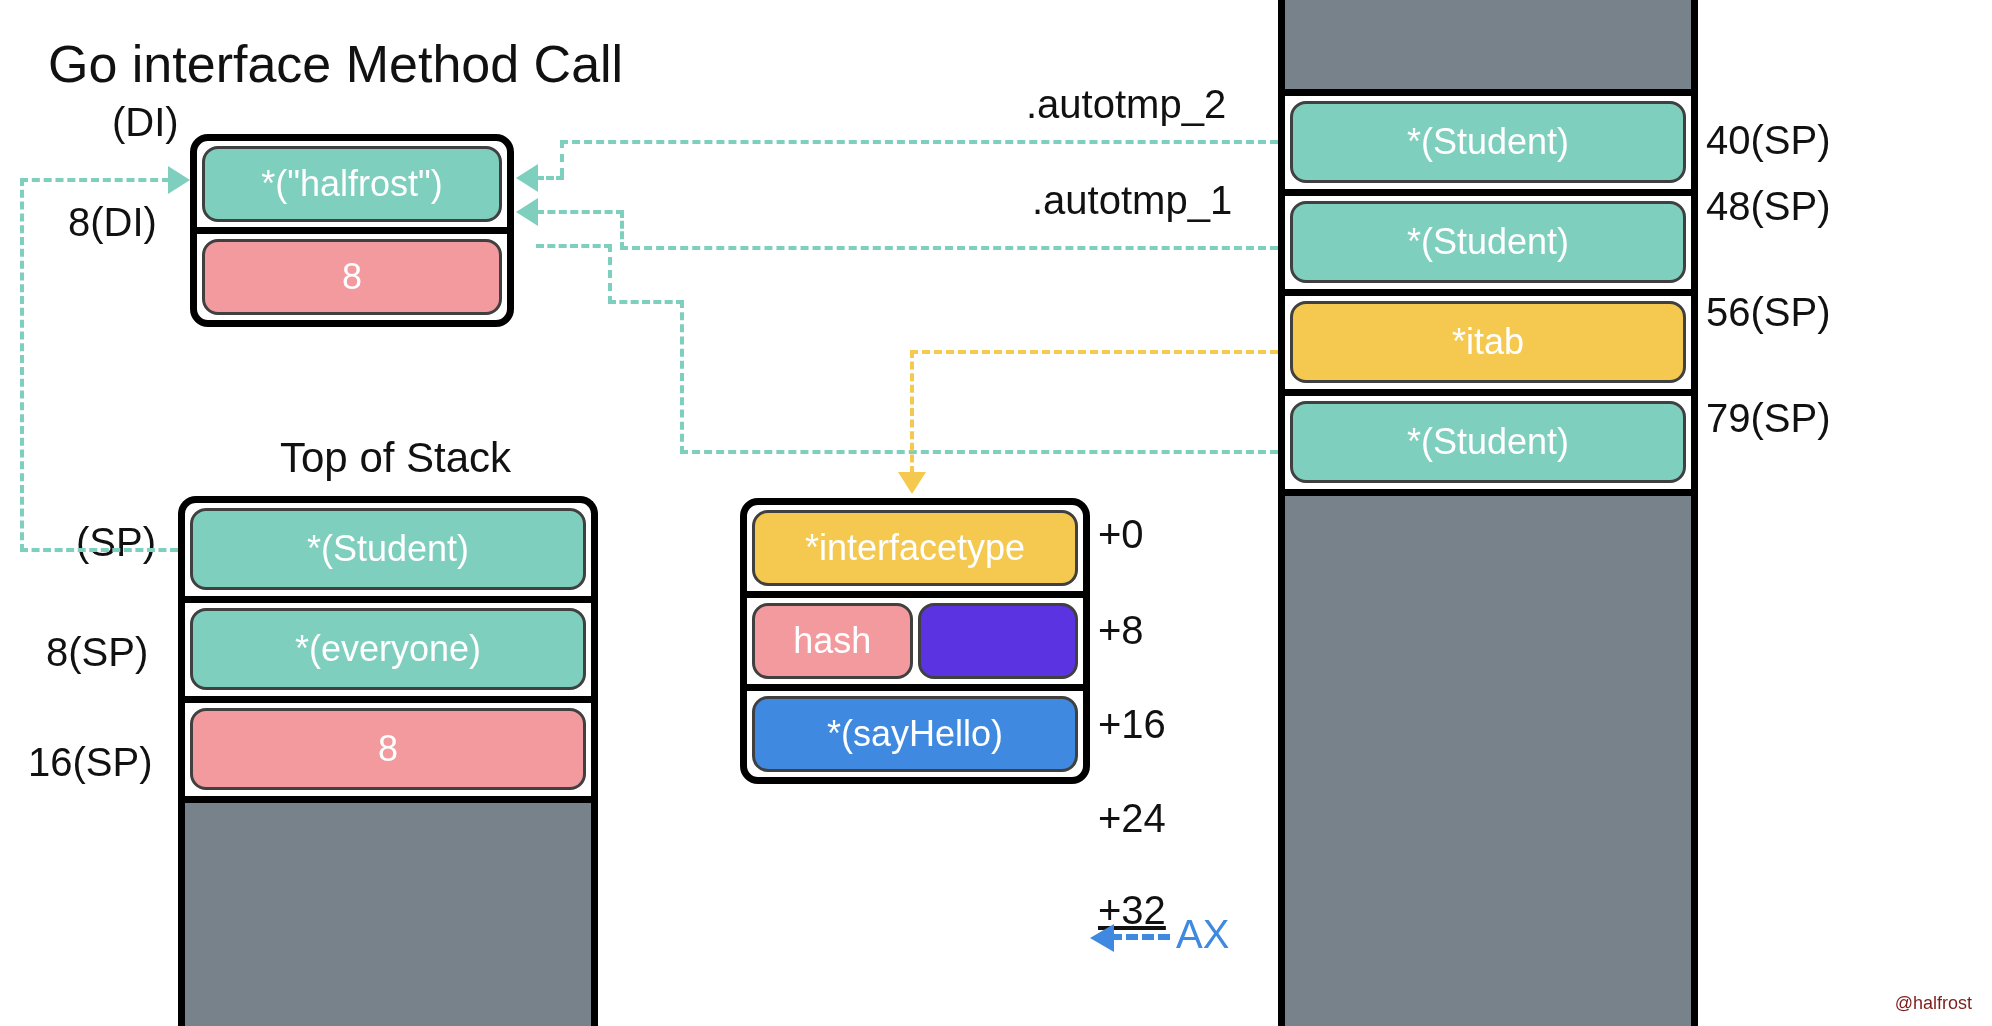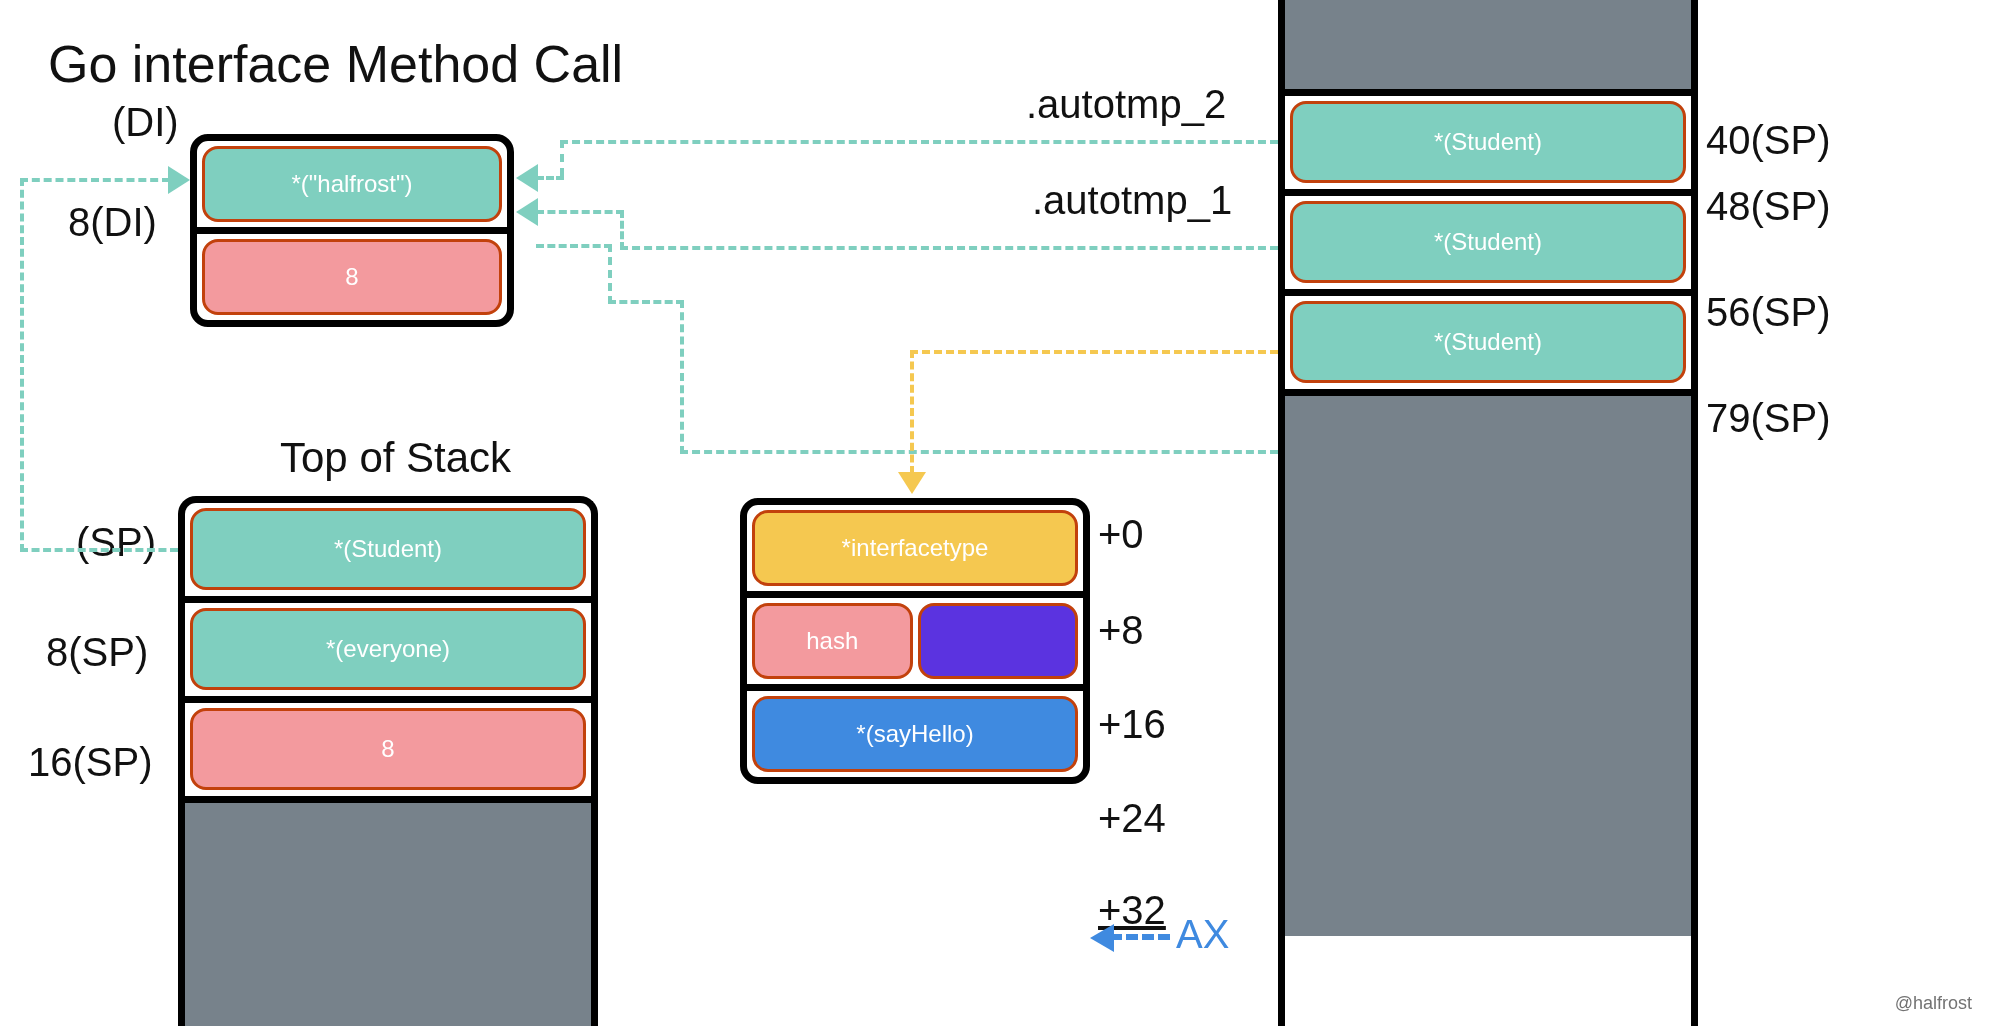--- a/index.html
+++ b/index.html
@@ -27,21 +27,21 @@
   .ax-label {
     position: absolute;
     font-size: 40px;
     font-weight: 500;
     color: #3f8ae0;
     white-space: nowrap;
   }
   .credit {
     position: absolute;
     font-size: 18px;
-    color: #737373;
+    color: #7f1d1d;
     text-align: center;
   }
 
   
   .stack {
     position: absolute;
     border: 7px solid #000;
     border-radius: 18px;
     overflow: hidden;
   }
@@ -52,26 +52,26 @@
     gap: 5px;
   }
   .row:last-child { border-bottom: none; }
 
   .filler {
     background: #77828b;
   }
 
   .cell {
     flex: 1;
-    border: 3px solid #c2410c;
+    border: 3px solid #404040;
     border-radius: 16px;
     display: flex;
     align-items: center;
     justify-content: center;
-    font-size: 24px;
+    font-size: 36px;
     font-weight: 400;
     color: #fff;
     height: 76px;
   }
   .cell-half { flex: 1; }
   .teal   { background: #7fcfbf; }
   .pink   { background: #f39a9e; }
   .yellow { background: #f5c850; }
   .blue   { background: #3f8ae0; }
   .purple { background: #5b33e0; }
@@ -166,20 +166,23 @@
 
 <div class="stack" style="left:1278px; top:0px; width:420px; height:1026px; border-top:none; border-bottom:none; border-radius:0;">
   <div class="filler" style="height:96px; border-bottom:7px solid #000;"></div>
   <div class="row" style="height:100px;">
     <div class="cell teal" style="height:82px;">*(Student)</div>
   </div>
   <div class="row" style="height:100px;">
     <div class="cell teal" style="height:82px;">*(Student)</div>
   </div>
   <div class="row" style="height:100px;">
+    <div class="cell yellow" style="height:82px;">*itab</div>
+  </div>
+  <div class="row" style="height:100px;">
     <div class="cell teal" style="height:82px;">*(Student)</div>
   </div>
   <div class="filler" style="height:540px;"></div>
 </div>
 
 <div class="dash-teal" style="left:560px; top:140px; width:718px; border-left:none; border-right:none; border-bottom:none;"></div>
 <div class="dash-teal" style="left:560px; top:140px; height:36px; border-top:none; border-right:none; border-bottom:none;"></div>
 <div class="dash-teal" style="left:536px; top:176px; width:28px; border-left:none; border-right:none; border-bottom:none;"></div>
 <div class="arrowhead" style="left:516px; top:164px; border-top:14px solid transparent; border-bottom:14px solid transparent; border-right:22px solid #7fcfbf;"></div>
 

